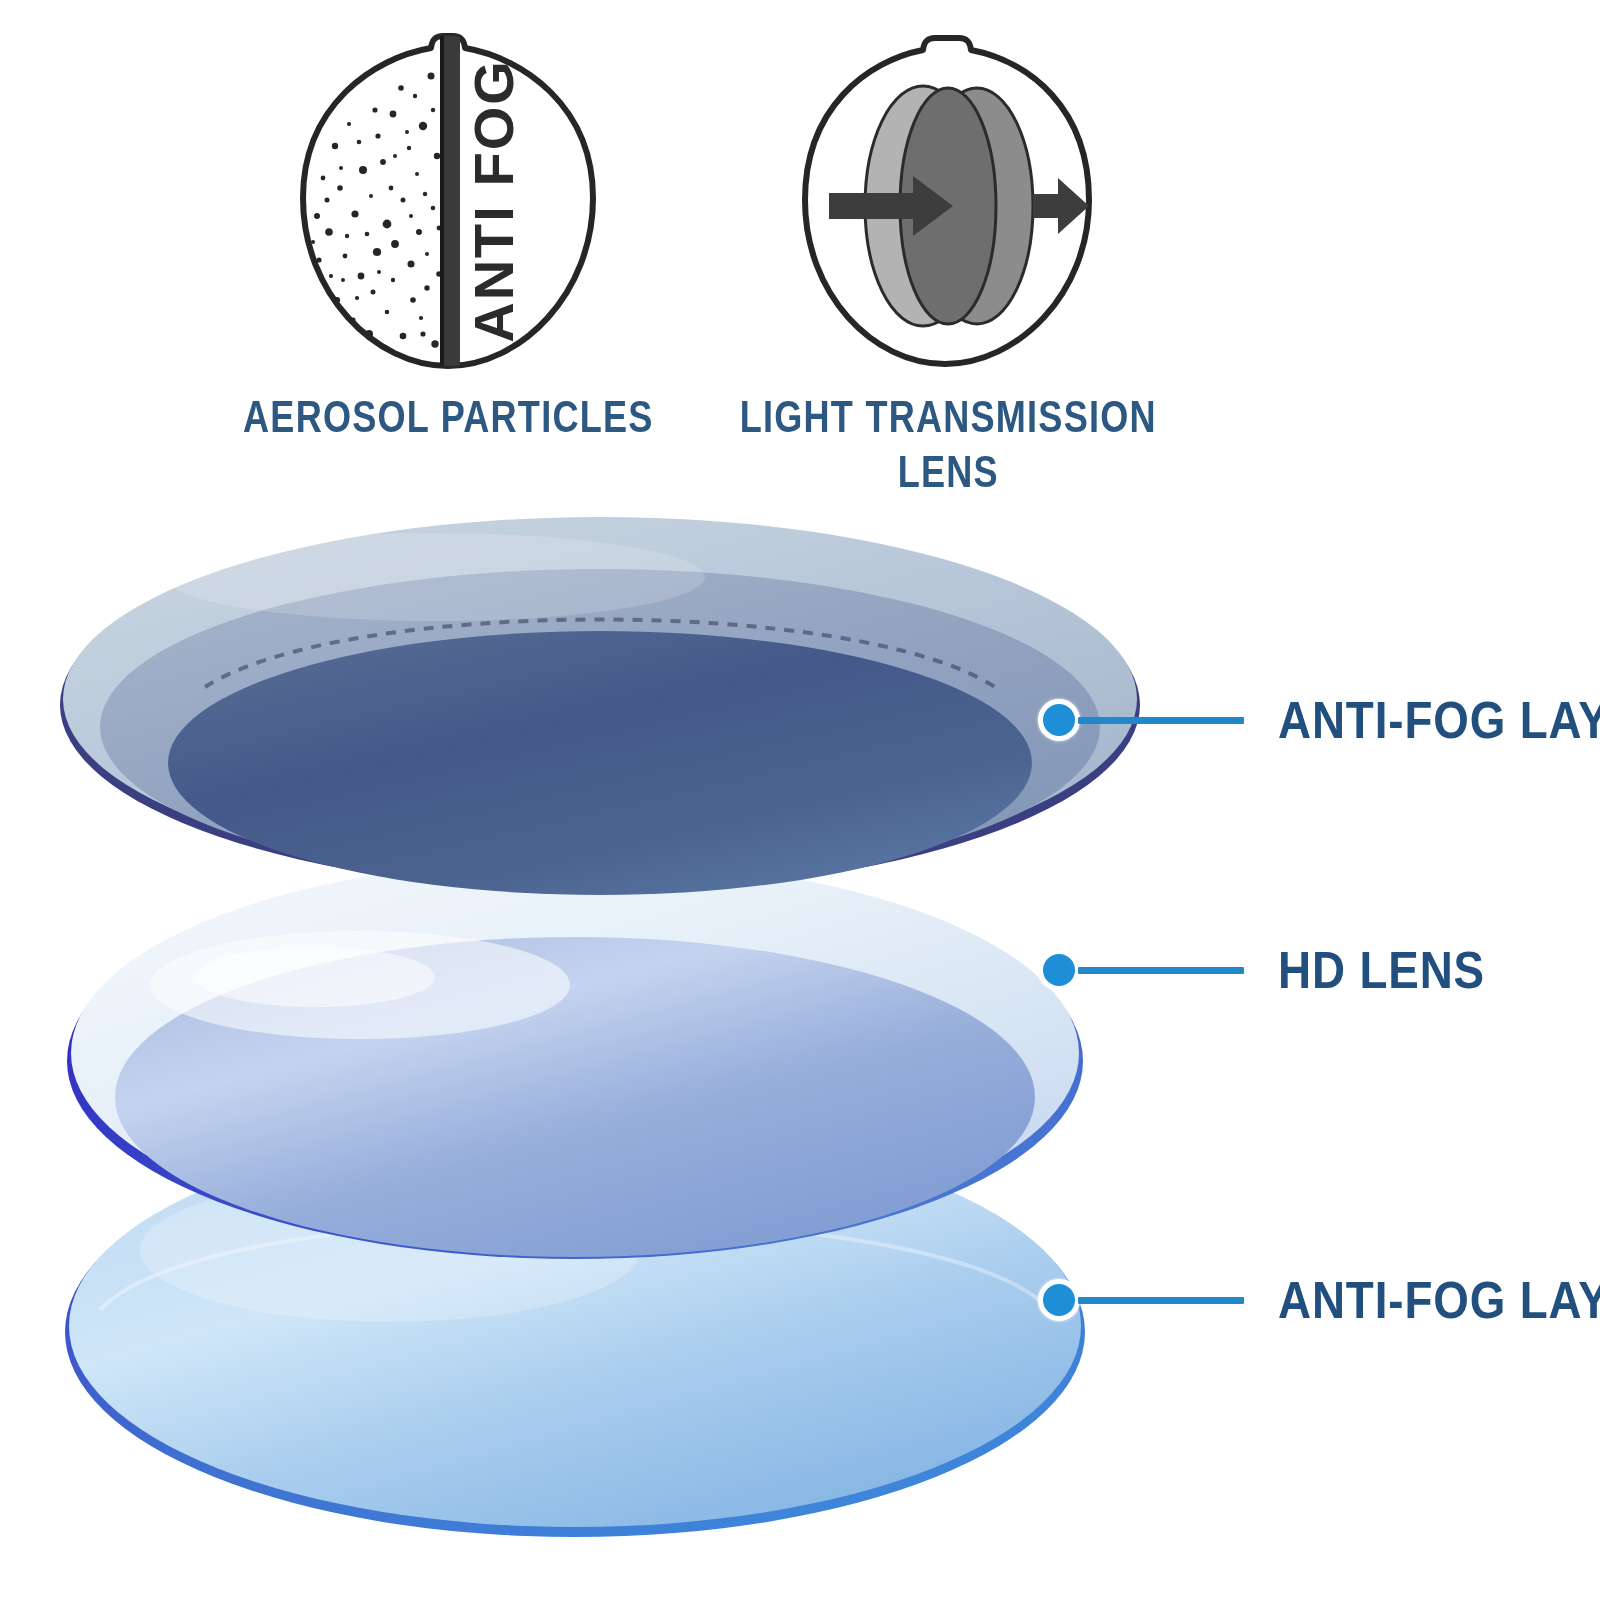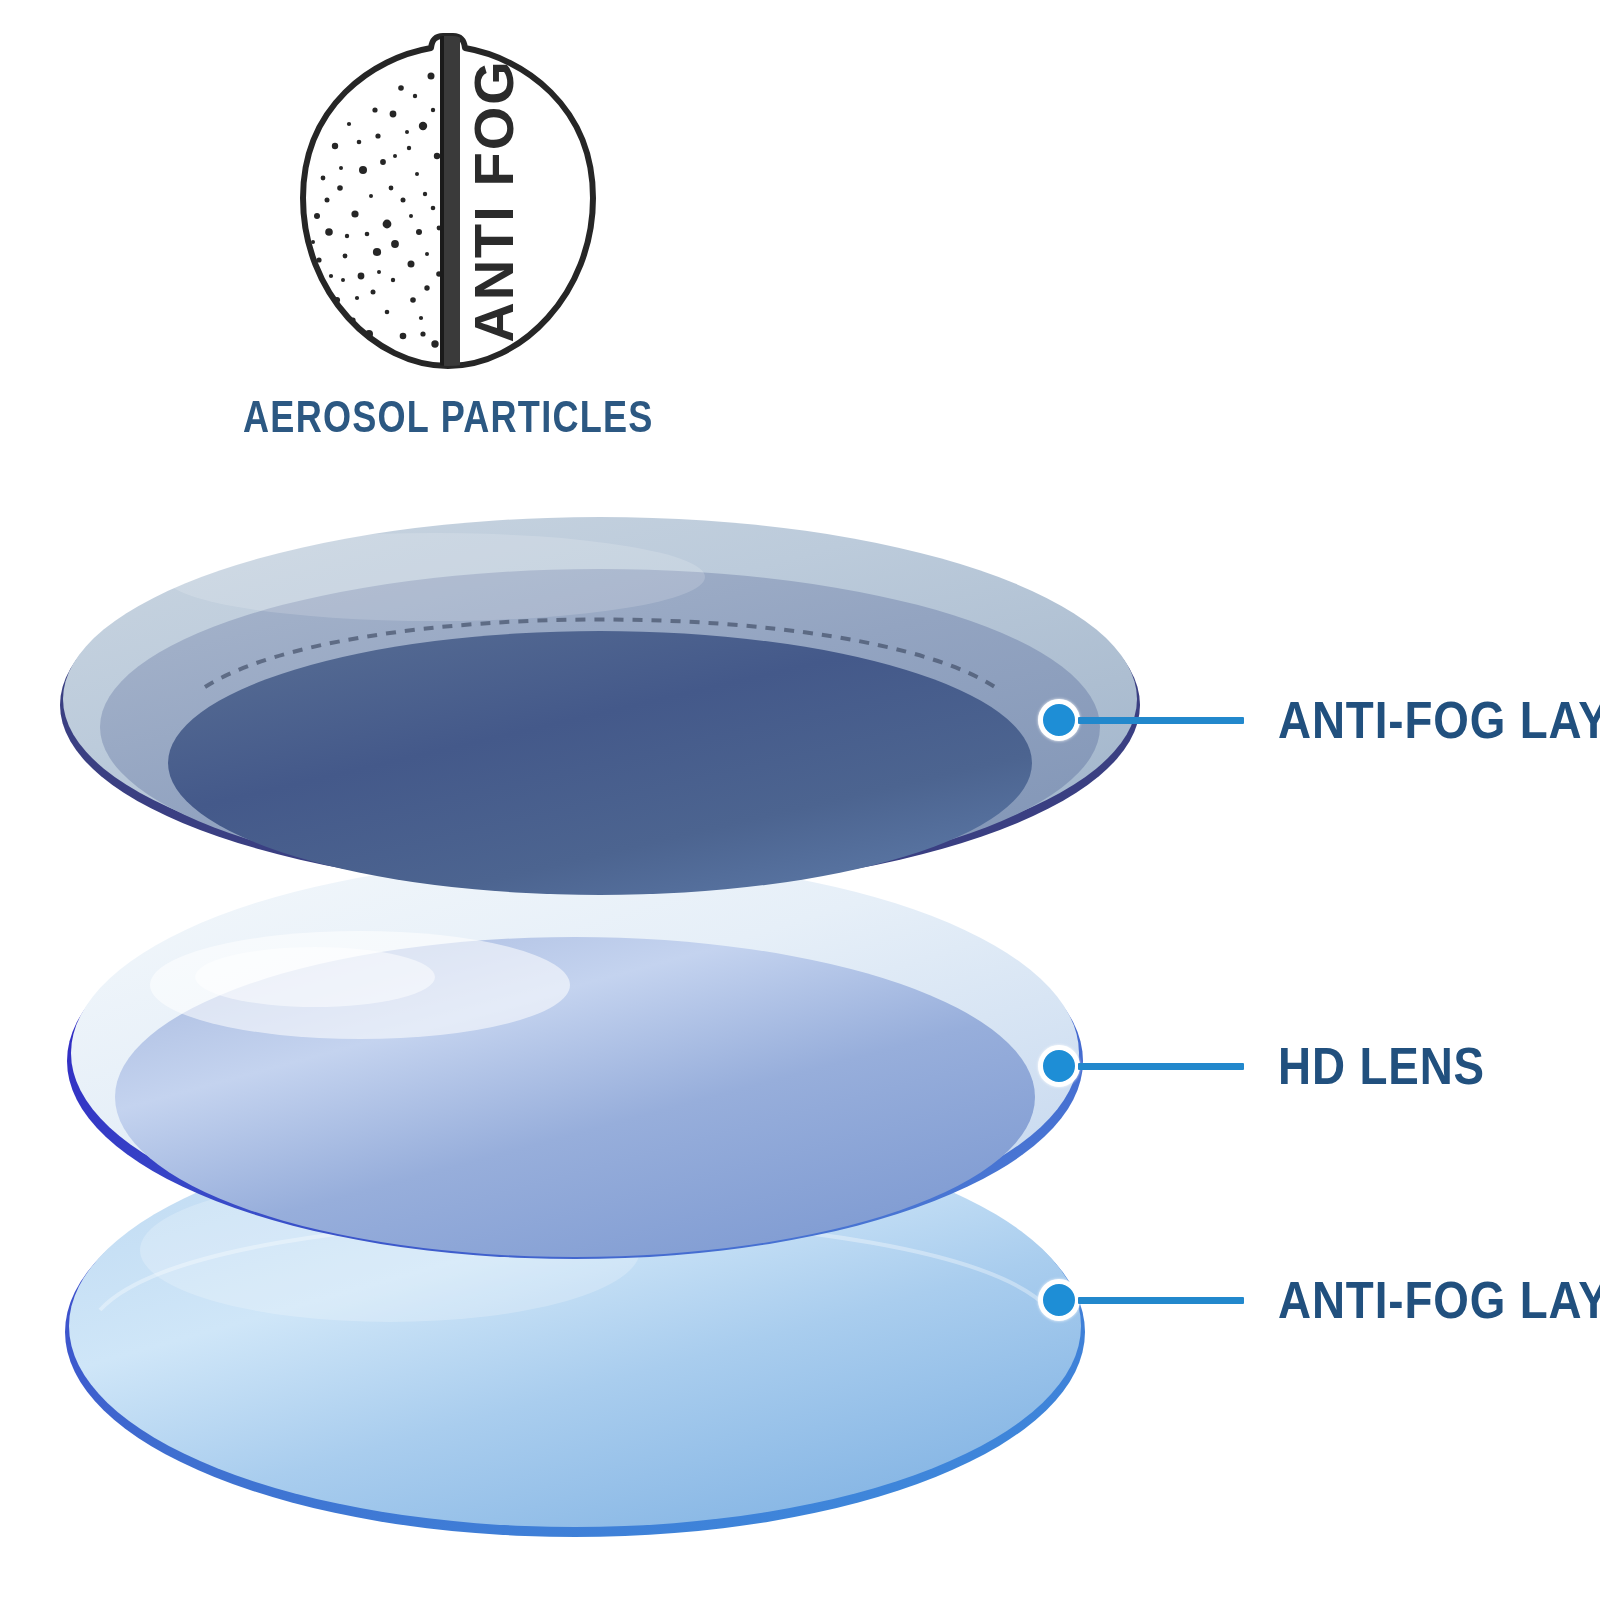--- a/index.html
+++ b/index.html
@@ -191,20 +191,56 @@
           <rect x="157" y="0" width="4" height="345" fill="#1a1a1a"></rect>
         </g>
 
         <text x="215" y="173" fill="#2b2b2b" font-family="'Liberation Sans Narrow','Liberation Sans',sans-serif" font-size="56" font-weight="700" letter-spacing="2" text-anchor="middle" dominant-baseline="middle" transform="rotate(-90 215 173)">ANTI FOG</text>
       </svg>
     </div>
 
     <div class="feature-caption">AEROSOL PARTICLES</div>
   </div>
 
+  <div class="feature" style="left:738px; top:28px; width:420px;">
+
+    <div class="feature-icon">
+      <svg width="310" height="345" viewBox="0 0 310 345" aria-hidden="true">
+
+        <path d="M 142 10
+                 C 134 10 131 14 130 22
+                 C 74 33 12 80 12 172
+                 C 12 266 80 336 152 336
+                 C 224 336 296 266 296 172
+                 C 296 80 236 33 178 22
+                 C 177 14 174 10 166 10 Z" fill="#ffffff" stroke="#262626" stroke-width="6" stroke-linejoin="round"></path>
+
+        <ellipse cx="130" cy="178" rx="58" ry="120" fill="#b3b3b3" stroke="#2b2b2b" stroke-width="3"></ellipse>
+
+        <ellipse cx="184" cy="178" rx="56" ry="118" fill="#8c8c8c" stroke="#2b2b2b" stroke-width="3"></ellipse>
+
+        <ellipse cx="155" cy="178" rx="48" ry="118" fill="#6e6e6e" stroke="#2b2b2b" stroke-width="3"></ellipse>
+
+        <g fill="#3d3d3d">
+          <rect x="36" y="165" width="92" height="26"></rect>
+          <path d="M 120 148 L 160 178 L 120 208 Z"></path>
+        </g>
+
+        <g fill="#3d3d3d">
+          <rect x="240" y="166" width="32" height="24"></rect>
+          <path d="M 265 150 L 296 178 L 265 206 Z"></path>
+        </g>
+      </svg>
+    </div>
+
+    <div class="feature-caption">
+      <span>LIGHT TRANSMISSION</span><br>
+      <span>LENS</span>
+    </div>
+  </div>
 
   <div class="disc" style="left:60px; top:1120px;">
     <svg width="1030" height="430" viewBox="0 0 1030 430">
       <defs>
         <linearGradient id="gBot" x1="0.18" y1="0.05" x2="0.82" y2="0.95">
           <stop offset="0%" stop-color="#c2dcf3"></stop>
           <stop offset="32%" stop-color="#cfe6f8"></stop>
           <stop offset="62%" stop-color="#a9cdee"></stop>
           <stop offset="100%" stop-color="#85b5e4"></stop>
         </linearGradient>
@@ -290,21 +326,21 @@
       <ellipse cx="380" cy="72" rx="270" ry="44" fill="#ffffff" opacity="0.16"></ellipse>
     </svg>
   </div>
 
   <div class="callout" style="left:1038px; top:690px;">
     <span class="callout-dot"></span>
     <span class="callout-line" style="width:166px;"></span>
     <span class="callout-label">ANTI-FOG LAYER</span>
   </div>
 
-  <div class="callout" style="left:1038px; top:1036px;">
+  <div class="callout" style="left:1038px; top:940px;">
     <span class="callout-dot"></span>
     <span class="callout-line" style="width:166px;"></span>
     <span class="callout-label">HD LENS</span>
   </div>
 
   <div class="callout" style="left:1038px; top:1270px;">
     <span class="callout-dot"></span>
     <span class="callout-line" style="width:166px;"></span>
     <span class="callout-label">ANTI-FOG LAYER</span>
   </div>

